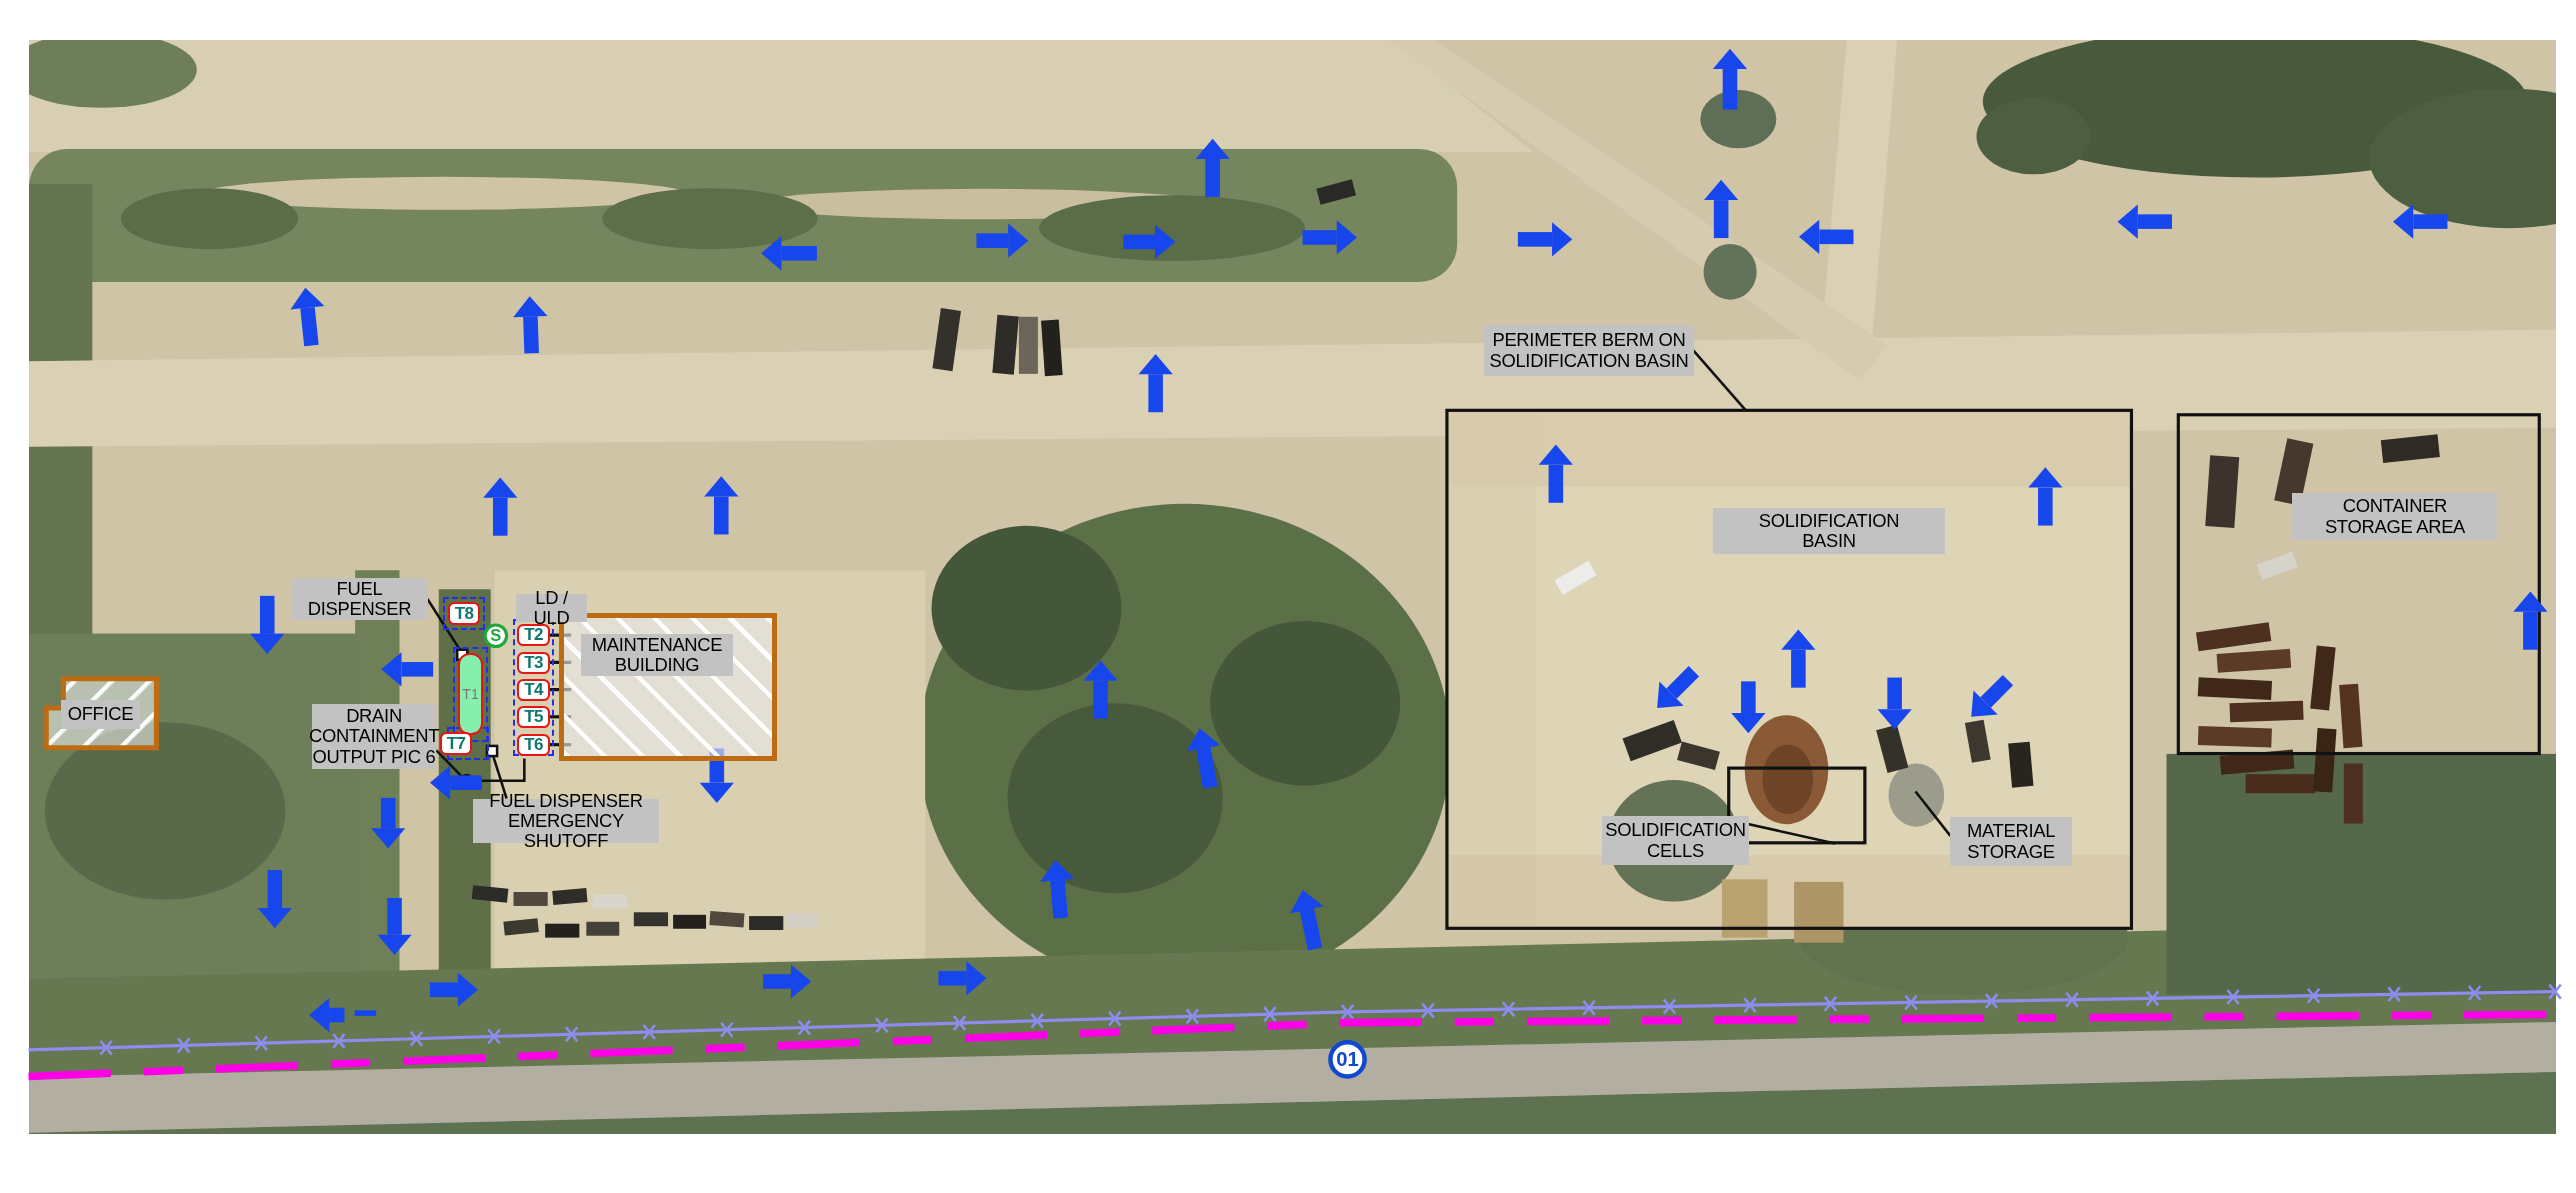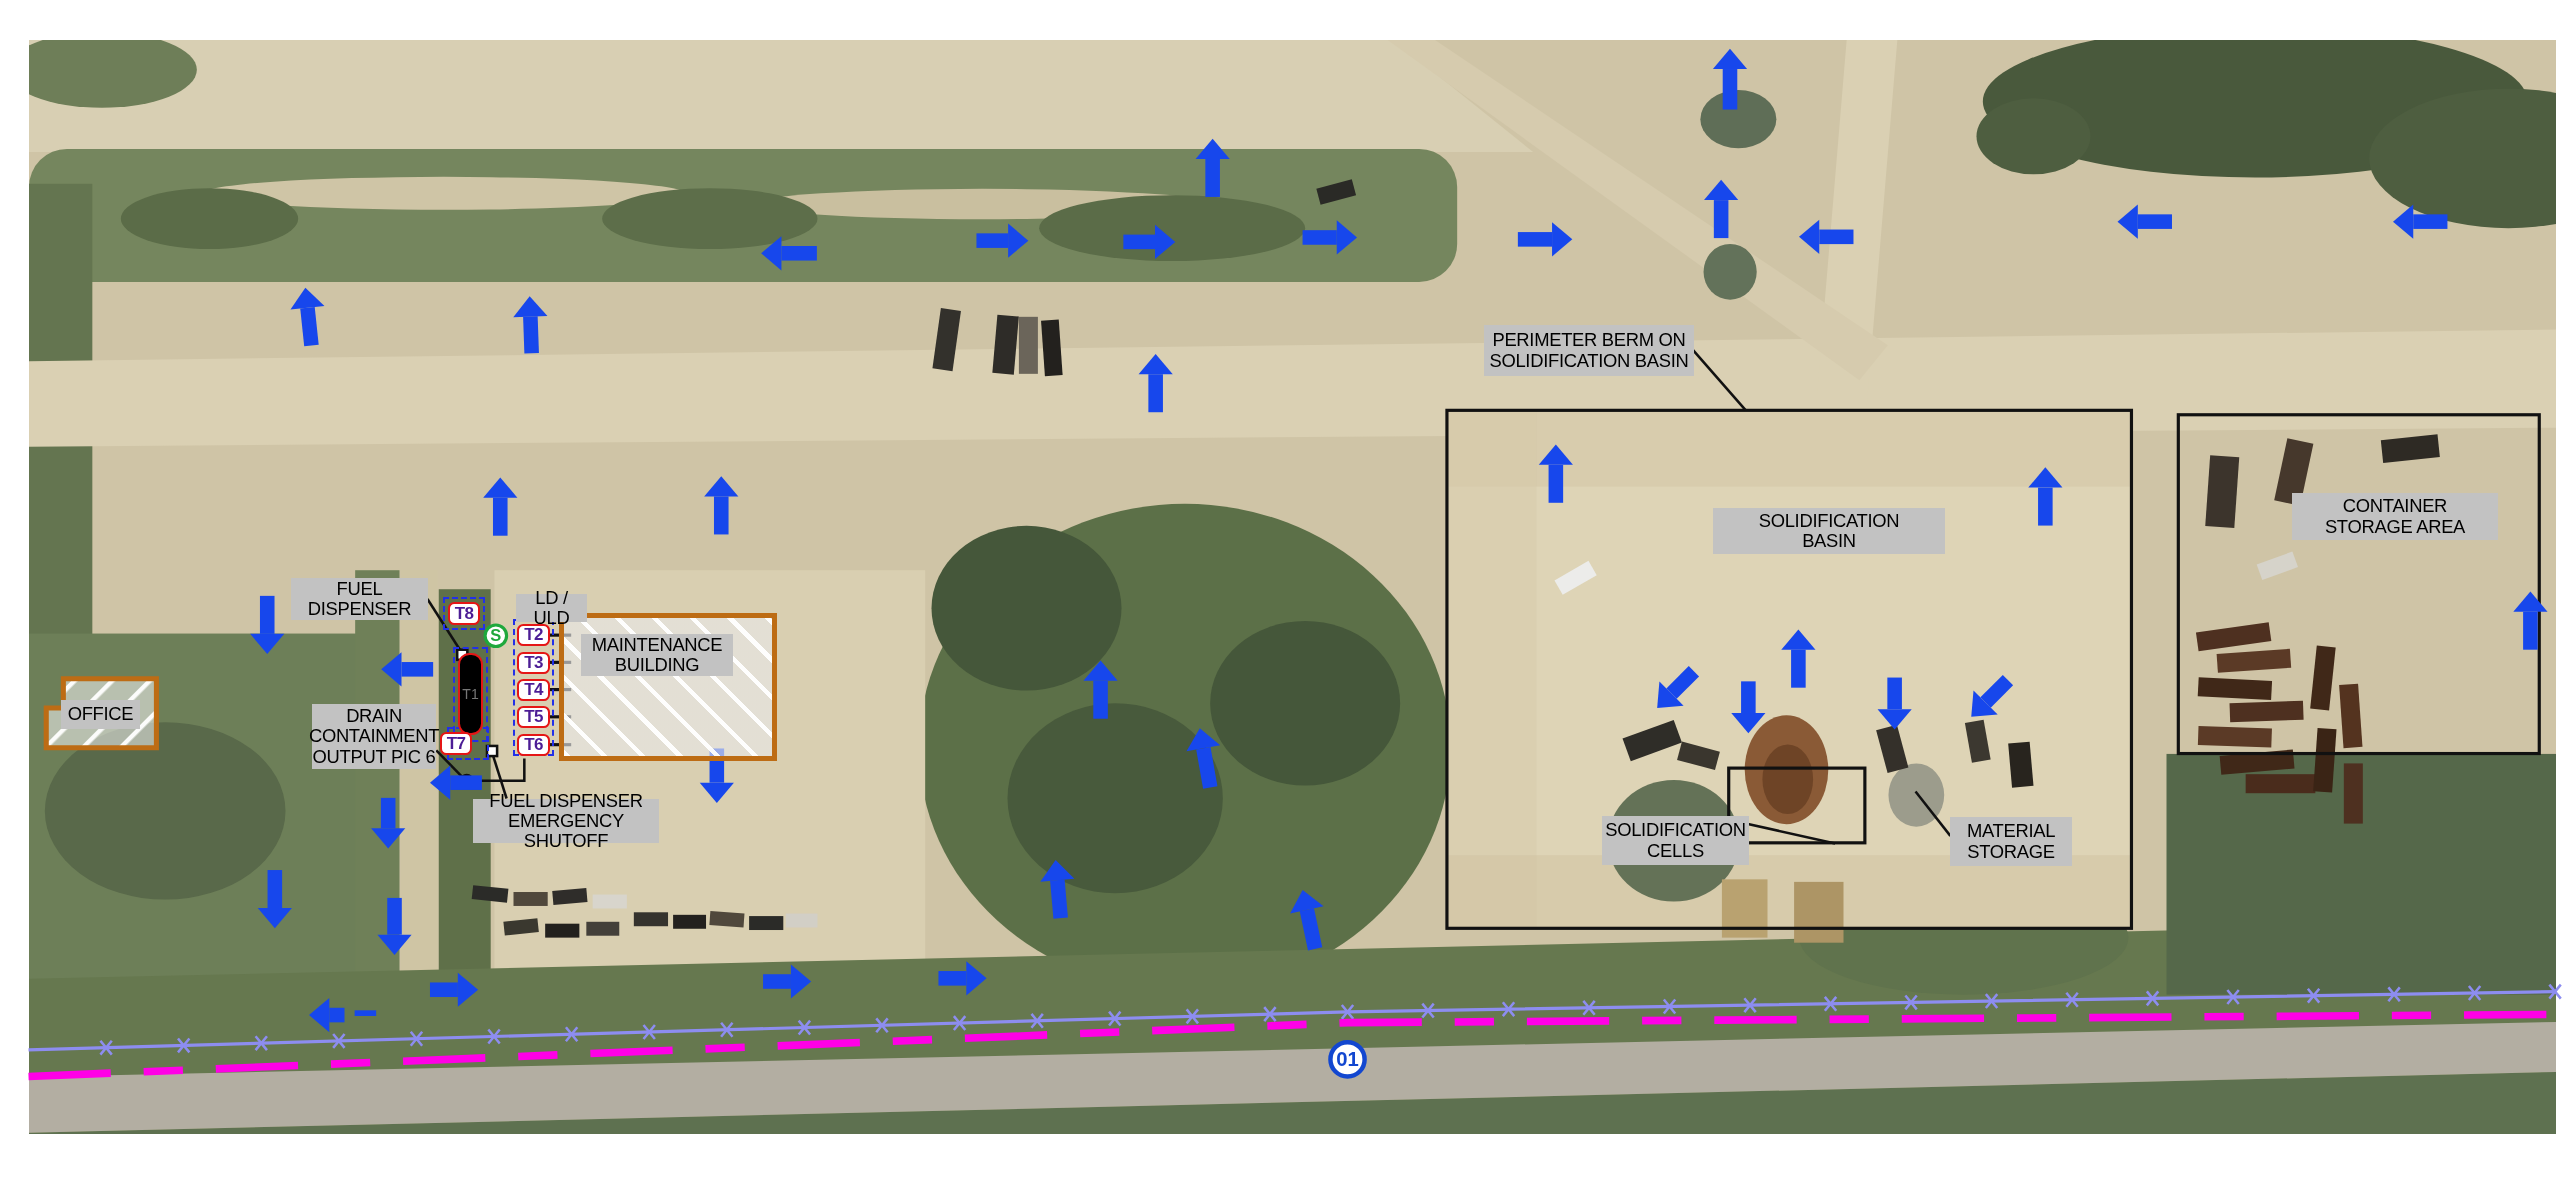--- a/index.html
+++ b/index.html
@@ -12,25 +12,25 @@
   #anno{position:absolute;left:0;top:0;width:2576px;height:1193px;}
   .map-label{
     position:absolute;background:#c2c2c2;color:#000;
     display:flex;align-items:center;justify-content:center;text-align:center;
     white-space:pre-line;font-size:18.4px;line-height:1.10;letter-spacing:-0.3px;
     font-weight:400;padding:0 5px;box-sizing:border-box;
   }
   .dash-box{position:absolute;border:2.5px dashed #2230e8;box-sizing:border-box;background:transparent;}
   .tank{
     position:absolute;border:2.5px solid #e51616;border-radius:6.3px;background:#fff;
-    color:#4c1d95;font-weight:bold;font-size:17px;display:flex;align-items:center;justify-content:center;
+    color:#0f766e;font-weight:bold;font-size:17px;display:flex;align-items:center;justify-content:center;
     box-sizing:border-box;letter-spacing:-0.6px;
   }
   .t1body{
-    position:absolute;border:2.5px solid #e51616;border-radius:11.4px;background:#000000;
+    position:absolute;border:2.5px solid #e51616;border-radius:11.4px;background:#86efac;
     color:#777;font-size:14px;display:flex;align-items:center;justify-content:center;box-sizing:border-box;
   }
   .bldg{
     position:absolute;border:5.7px solid #bd6c14;box-sizing:border-box;
     background:
       repeating-linear-gradient(45deg, rgba(255,255,255,0.95) 0 4.4px, rgba(200,200,200,0.18) 4.4px 26.6px),
       rgba(245,245,245,0.55);
   }
 </style>
 </head>

